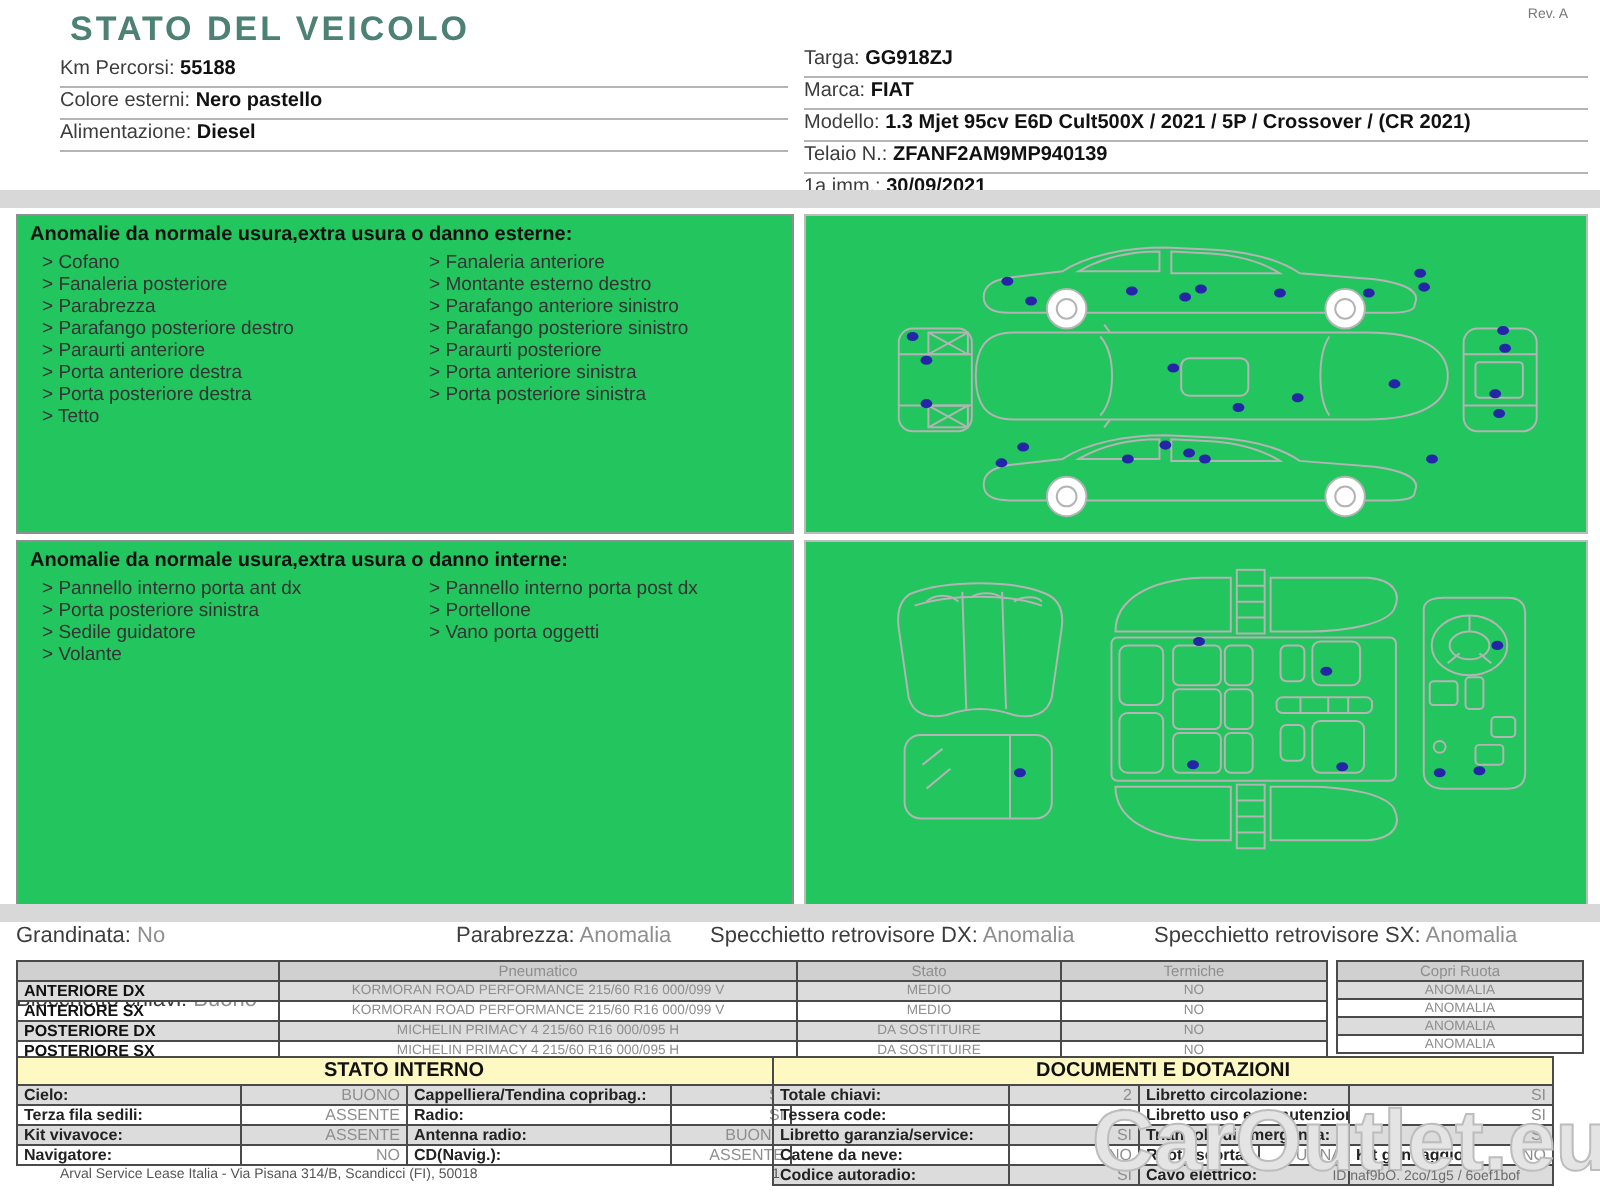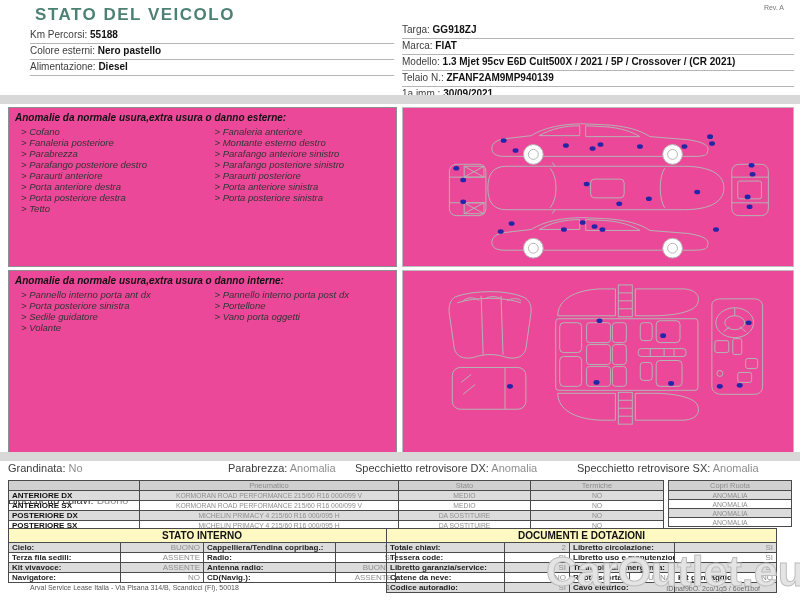--- a/index.html
+++ b/index.html
@@ -17,21 +17,21 @@
   .info-block { position:absolute; font-size:10px; }
   .info-left  { left:30px;  top:28px; width:364px; }
   .info-right { left:402px; top:23px; width:392px; }
   .field-row { border-bottom:1px solid #b5b5b5; padding:1px 0 2px 0; line-height:12px; }
   .field-row .lbl { color:#3c3c3c; }
   .field-row .val { font-weight:bold; color:#111; }
   
   .band { position:absolute; left:0; width:800px; height:9px; background:#d8d8d8; }
   .band1 { top:95px; } .band2 { top:452px; }
   
-  .panel { position:absolute; background:#ec4899; border:1px solid #8f8f8f;font-style:italic; }
+  .panel { position:absolute; background:#22c55e; border:1px solid #8f8f8f; }
   .panel-anom-ext { left:8px;  top:107px; width:387px; height:158px; }
   .panel-anom-int { left:8px;  top:270px; width:387px; height:181px; }
   .panel-diag-ext { left:402px; top:107px; width:390px; height:158px; border-color:#bcbcbc; }
   .panel-diag-int { left:402px; top:270px; width:390px; height:181px; border-color:#bcbcbc; }
   .panel-title { font-size:10px; font-weight:bold; color:#111; padding:4px 6px 2px 6px; }
   .anom-cols { display:flex; }
   .anom-cols ul { list-style:none; margin:1px 0 0 0; padding:0 0 0 12px; width:50%;
                   font-size:9.5px; line-height:11px; color:#333; }
   .anom-cols li::before { content:"> "; }
   .panel svg { display:block; width:100%; height:100%; }

